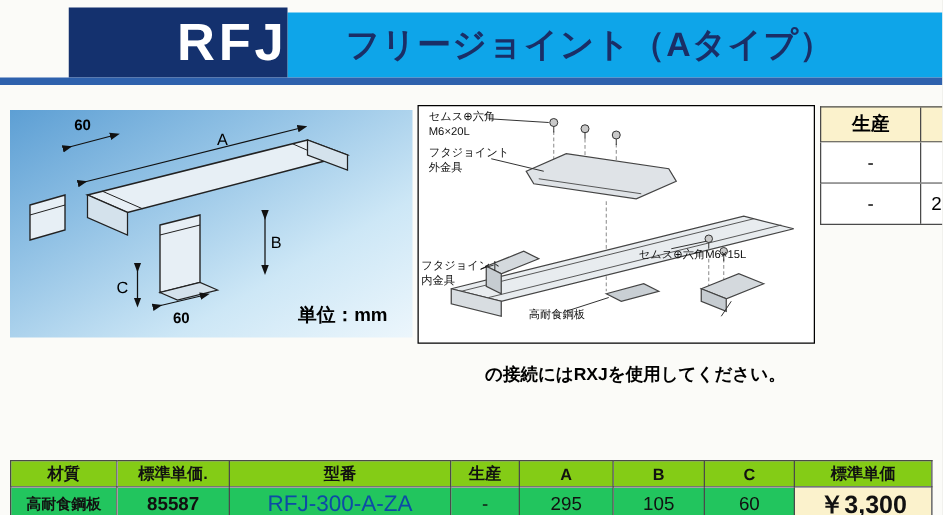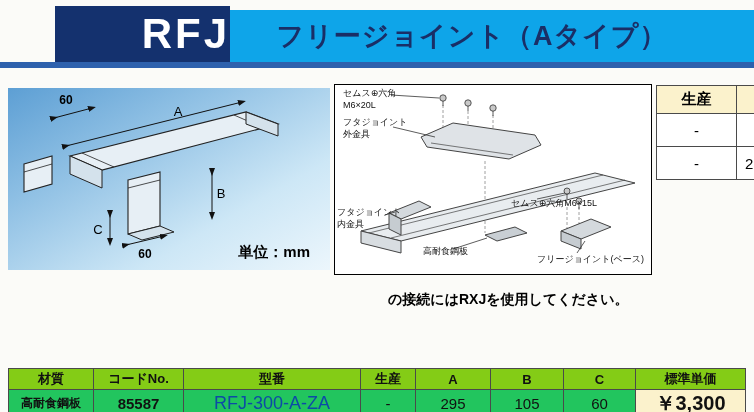--- a/index.html
+++ b/index.html
@@ -175,21 +175,20 @@
       </g>
     </svg>
     <div class="asm-label" style="left:8px; top:3px;">セムス⊕六角
 M6×20L</div>
     <div class="asm-label" style="left:8px; top:32px;">フタジョイント
 外金具</div>
     <div class="asm-label" style="left:2px; top:122px;">フタジョイント
 内金具</div>
     <div class="asm-label" style="left:176px; top:113px;">セムス⊕六角M6×15L</div>
     <div class="asm-label" style="left:88px; top:161px;">高耐食鋼板</div>
-    <div class="asm-label" style="left:202px; top:169px;">フリージョイント(ベース)</div>
   </div>
 
   <div class="side-table">
     <div class="side-row hdr">
       <div class="side-cell-main">生産</div>
       <div class="side-cell-partial"></div>
     </div>
     <div class="side-row r">
       <div class="side-cell-main">-</div>
       <div class="side-cell-partial"></div>
@@ -211,21 +210,21 @@
         <col style="width:177px">
         <col style="width:55px">
       <col style="width:75px">
         <col style="width:73px">
         <col style="width:72px">
         <col style="width:110px">
     </colgroup>
     <thead>
       <tr>
         <th>材質</th>
-        <th>コードNo.</th>
+        <th>標準単価.</th>
         <th>型番</th>
         <th>生産</th>
         <th>A</th>
         <th>B</th>
         <th>C</th>
         <th>標準単価</th>
       </tr>
     </thead>
     <tbody>
       <tr>

